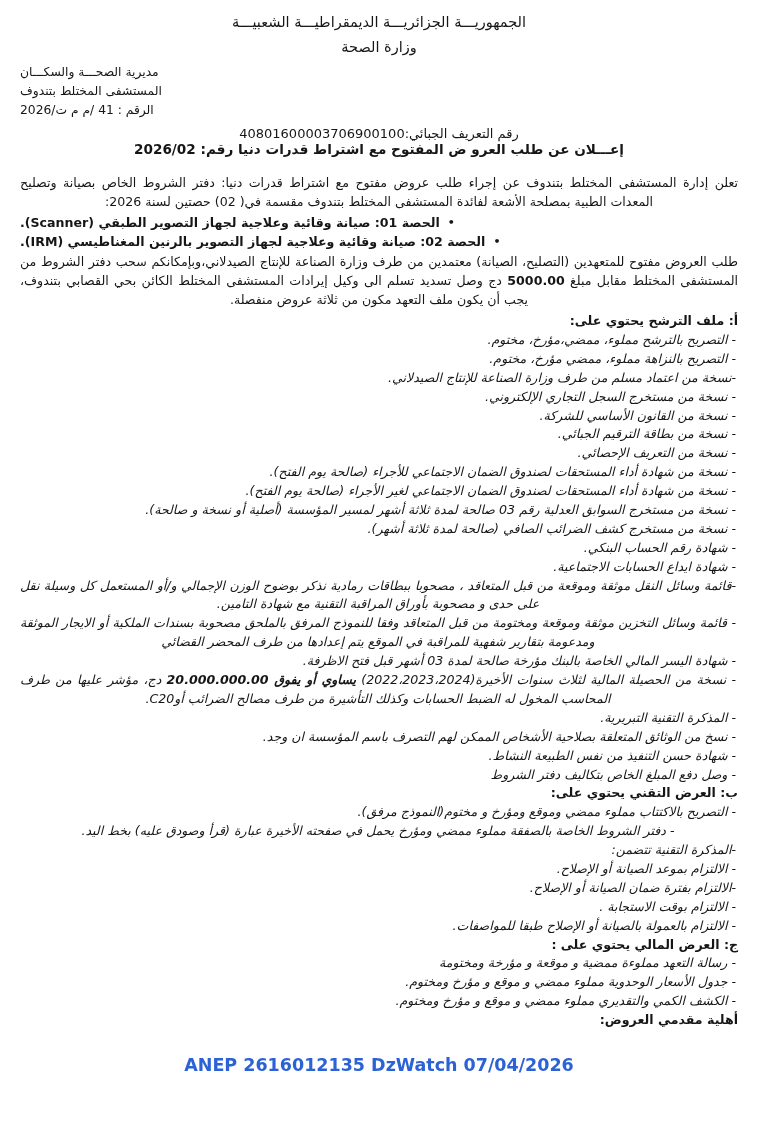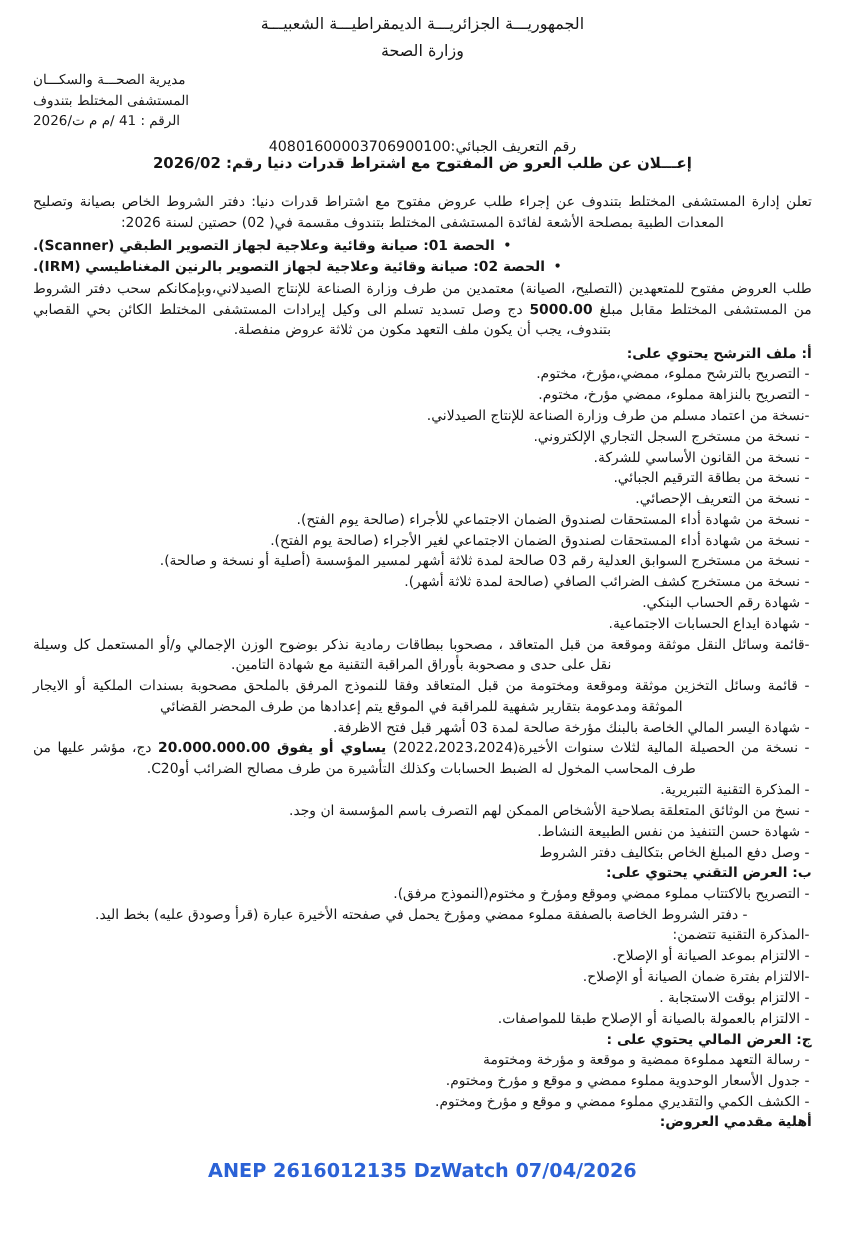--- a/index.html
+++ b/index.html
@@ -2,37 +2,37 @@
 <html lang="ar"><head>
 <meta charset="utf-8">
 <style>
   html, body { margin: 0; padding: 0; background: #ffffff; }
   .page {
     width: 768px;
     height: 1138px;
     margin: 0 auto;
     background: #ffffff;
     box-sizing: border-box;
-    padding: 10px 30px 14px 30px;
+    padding: 10px 30px 14px 20px;
     display: flex;
     flex-direction: column;
     direction: rtl;
     font-family: "DejaVu Sans", sans-serif;
     color: #161616;
     overflow: hidden;
   }
   .header-center { text-align: center; font-size: 14.5px; line-height: 1.75; }
   .header-right  { text-align: left; font-size: 12.3px; line-height: 1.55; margin-top: 2px; }
   .tax-line { text-align: center; font-size: 13px; margin-top: 6px; }
   .doc-title { text-align: center; font-weight: bold; font-size: 13.6px; margin-bottom: 15px; }
   .content { font-size: 12.6px; line-height: 1.5; }
   .blk { margin: 0; }
   .blk.p { text-align: justify; text-align-last: center; margin: 2px 0; }
   .blk.h { font-weight: bold; text-align: right; }
-  .blk.item { text-align: right; padding-right: 2px; }
+  .blk.item { text-align: right; padding-right: 2px; font-style: italic; }
   .blk.item.wrap { text-align: justify; text-align-last: center; }
   .blk.bullet { font-weight: bold; text-align: left; padding-right: 58px; }
   .blk.bullet .marker { margin-left: 8px; font-size: 11px; vertical-align: 1px; }
   .b { font-weight: bold; }
   .footer {
     margin-top: auto;
     text-align: center;
     font-weight: bold;
     font-size: 17.5px;
     padding-bottom: 6px;

